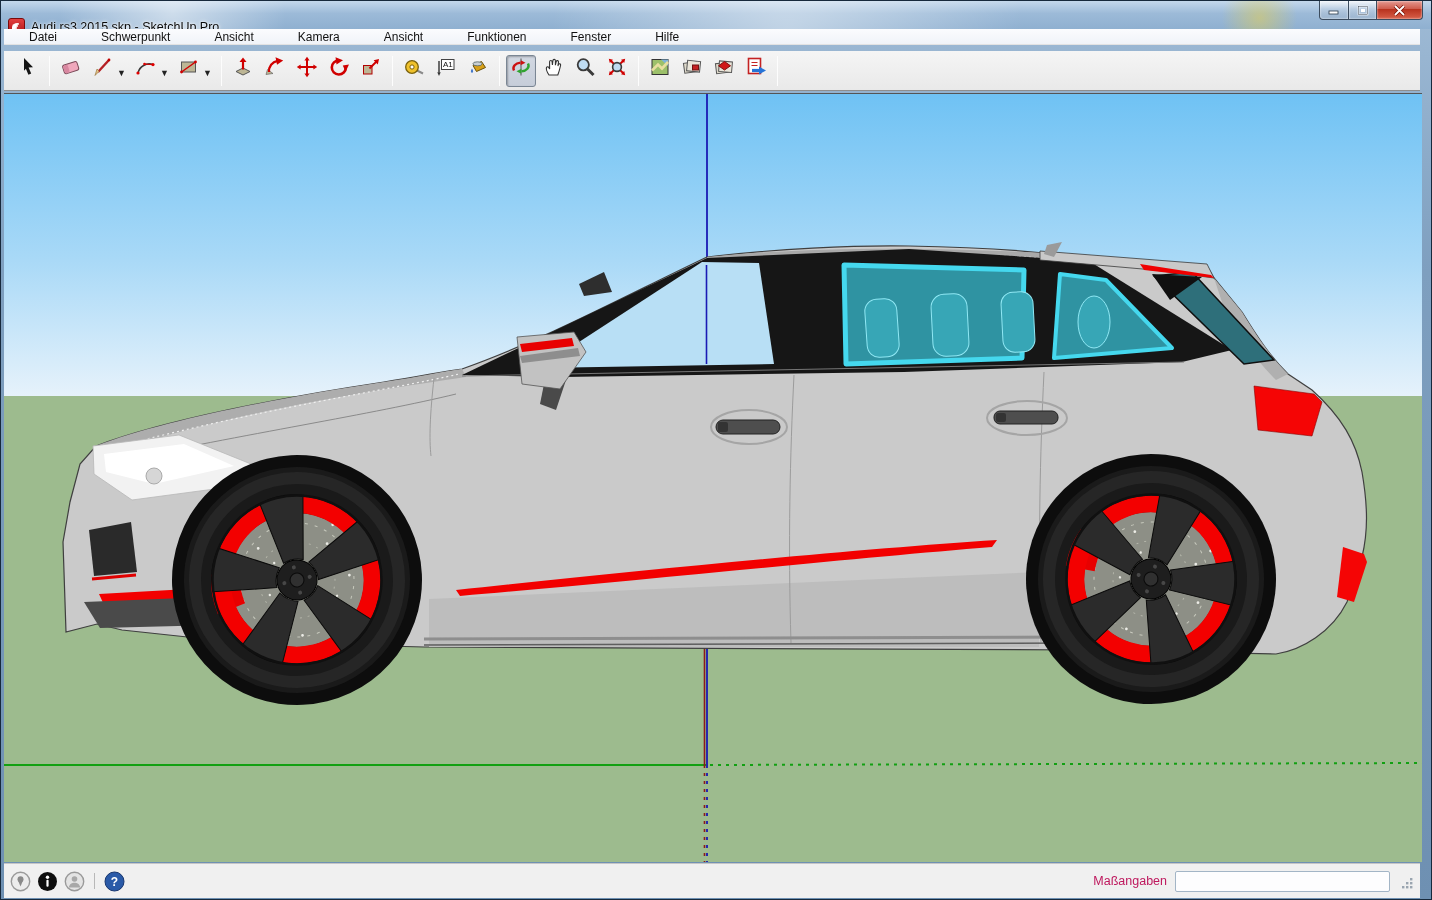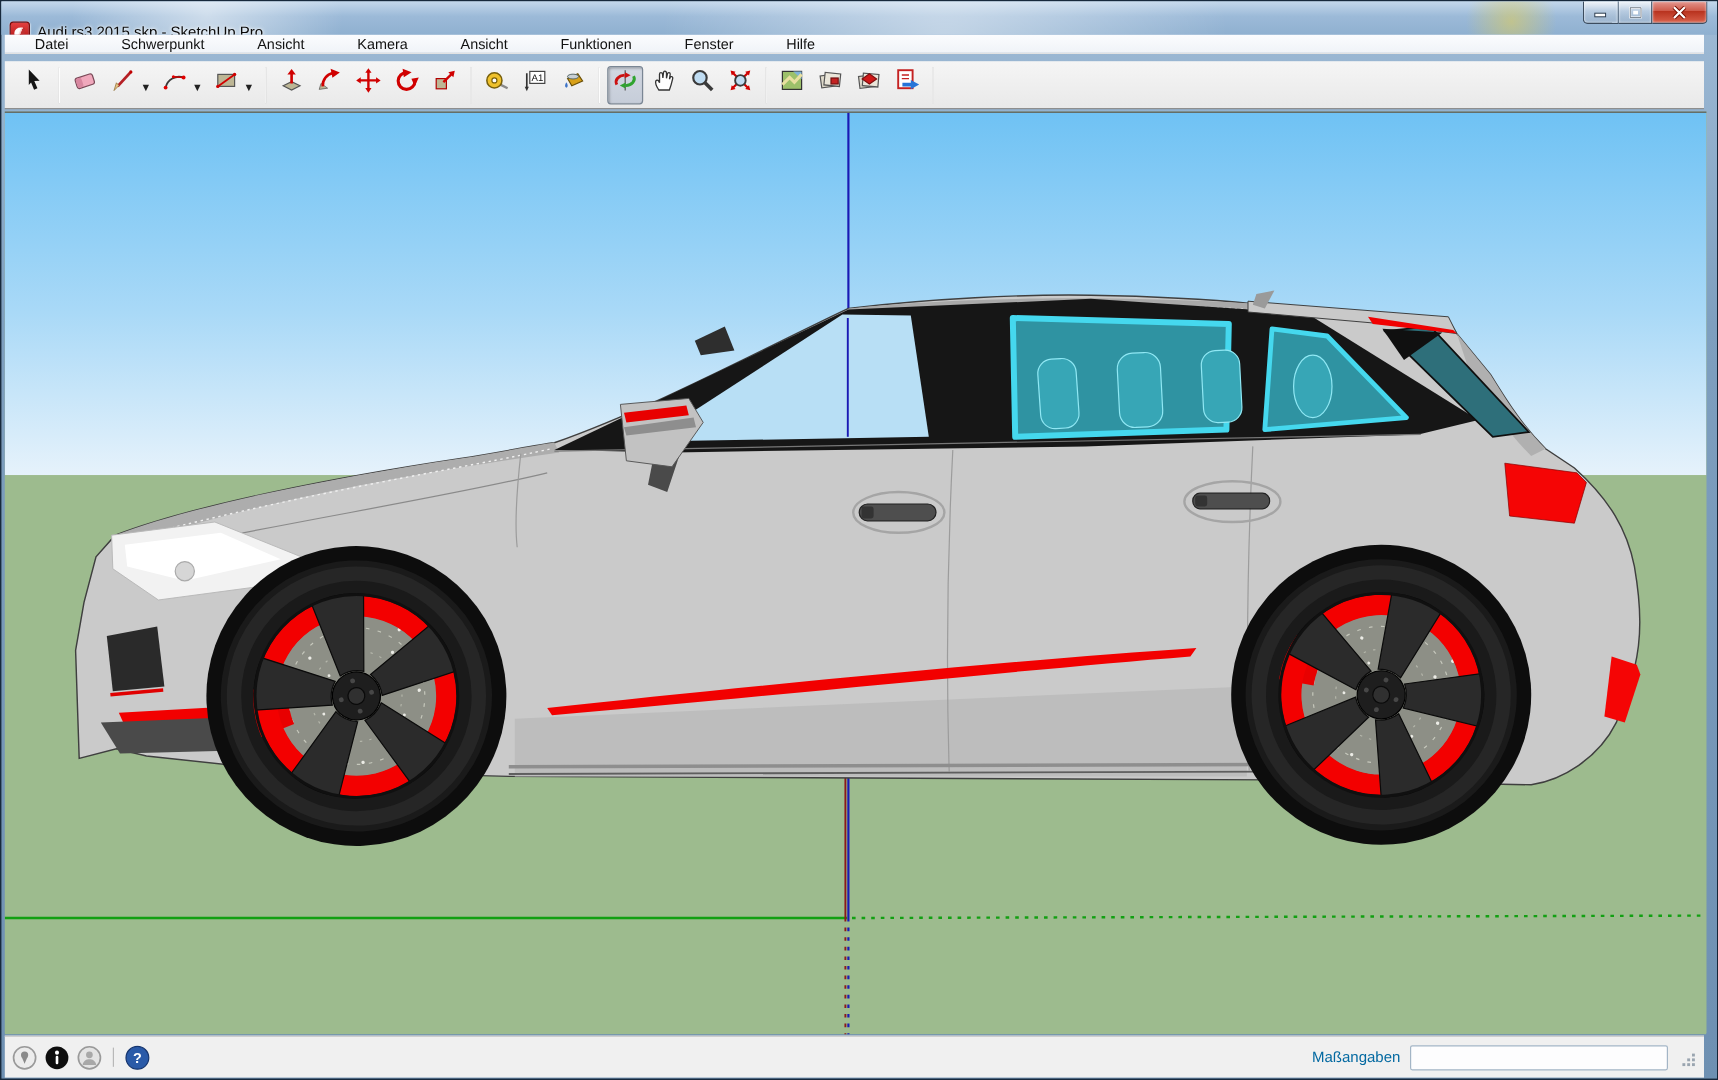--- a/index.html
+++ b/index.html
@@ -32,21 +32,21 @@
   .tsep{width:1px;height:30px;background:#AFAFAF;border-right:1px solid #FDFDFD;margin:0 5px;}
   
   .viewport{position:absolute;top:92px;left:3px;width:1418px;height:768px;background:#9DBB8E;border-top:1px solid #555;}
   .viewport svg{display:block;}
   
   .statusbar{position:absolute;top:862px;left:3px;right:11px;height:35px;background:#F0F0F0;border-top:1px solid #C6C6C6;display:flex;align-items:center;padding:0 6px;}
   .sb-icons{display:flex;align-items:center;gap:6px;margin-right:8px;}
   .sb-sep{width:1px;height:16px;background:#B8B8B8;margin:0 3px;}
   .sb-hint{font-size:12.5px;color:#111;white-space:nowrap;}
   .sb-right{margin-left:auto;display:flex;align-items:center;gap:8px;}
-  .sb-label{font-size:12.5px;color:#0369a1;}
+  .sb-label{font-size:12.5px;color:#be185d;}
   .sb-input{width:215px;height:21px;background:#FDFDFE;border:1px solid #A3B5C6;border-radius:2px;font-size:12px;padding:0 4px;color:#111;}
   .grip{width:13px;height:13px;margin-left:3px;align-self:flex-end;margin-bottom:2px;}
 </style>
 </head>
 <body>
 
 <div class="window">
 
   <div class="titlebar">
     <div class="title-left">

